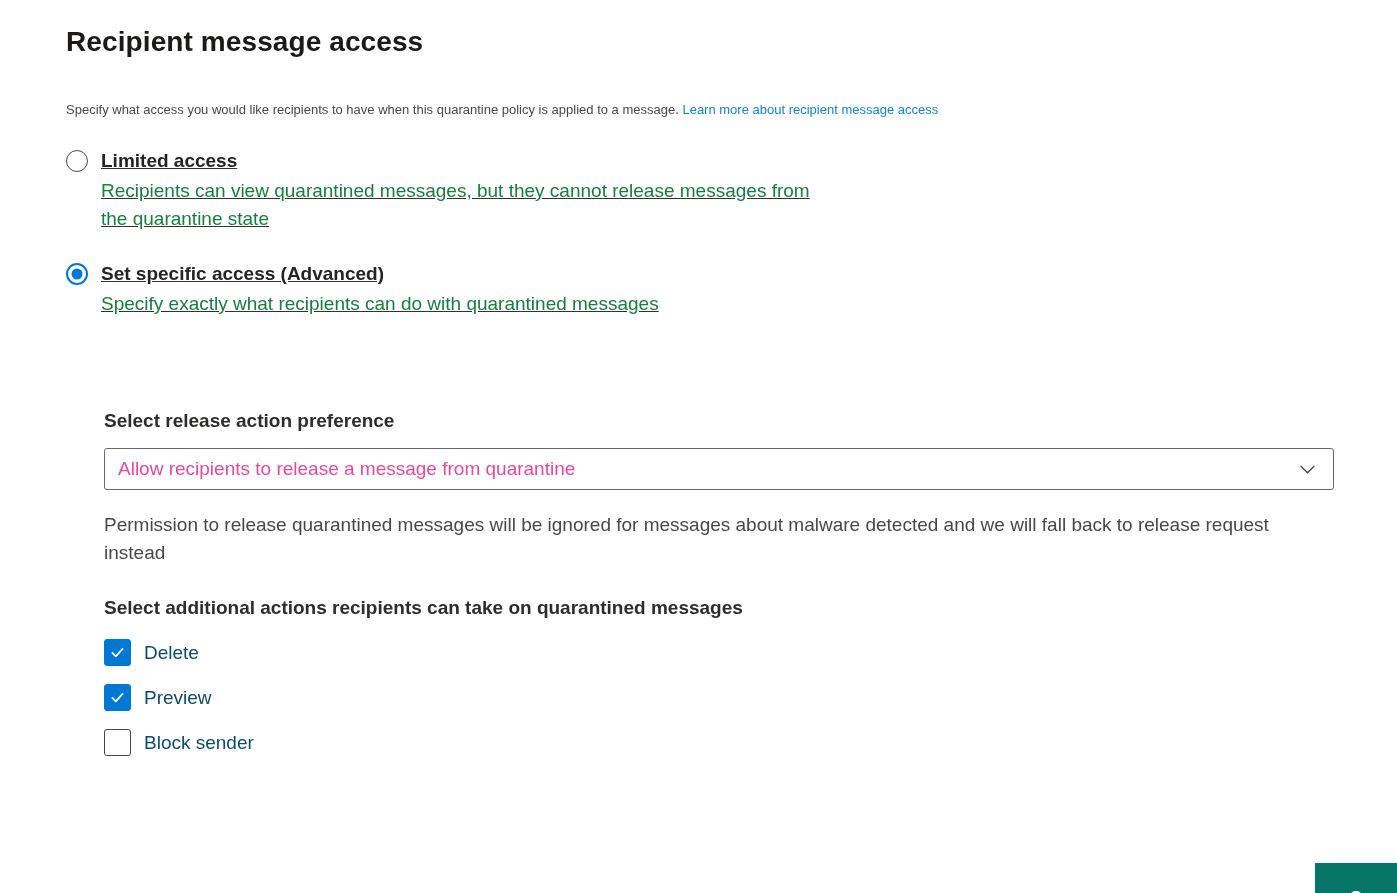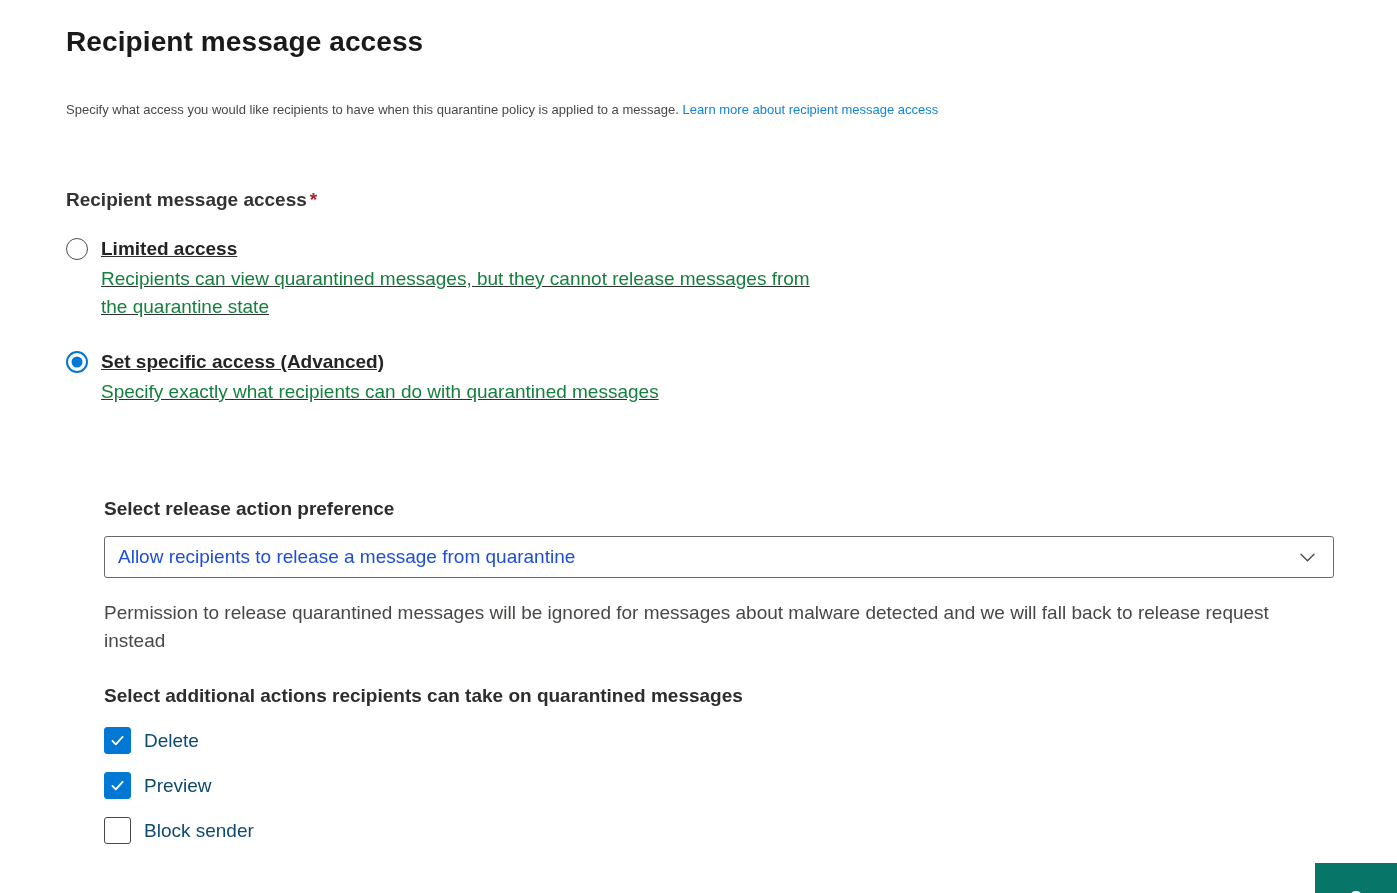--- a/index.html
+++ b/index.html
@@ -56,21 +56,21 @@
 
   .advanced { margin: 90px 0 0 38px; }
   .section-label { font-size: 19px; line-height: 26px; font-weight: 600; color: #2f2d2b; }
 
   .dropdown {
     margin-top: 14px; width: 1230px; height: 42px;
     border: 1px solid #6b6966; border-radius: 3px; background: #fff;
     display: flex; align-items: center; justify-content: space-between;
     padding: 0 16px 0 13px; cursor: pointer;
   }
-  .dropdown-value { font-size: 19px; color: #1d4ed8; }
+  .dropdown-value { font-size: 19px; color: #ec4899; }
   .chevron { flex: none; margin-left: 12px; display: block; }
 
   .note {
     margin: 21px 0 0 0; font-size: 19px; line-height: 28px;
     color: #4a4846; max-width: 1234px;
   }
 
   .additional-label { margin-top: 28px; }
 
   .checkbox-row { display: flex; align-items: center; cursor: pointer; }
@@ -99,21 +99,20 @@
 </style>
 </head>
 <body>
 
 <div class="page">
 
   <h1 class="page-title">Recipient message access</h1>
 
   <p class="intro"><span>Specify what access you would like recipients to have when this quarantine policy is applied to a message.</span> <a href="#">Learn more about recipient message access</a></p>
 
-  <div class="field-label"><span>Recipient message access</span><span class="required">*</span></div>
 
   <div class="radio-option first">
     <span class="radio"></span>
     <div class="radio-body">
       <div class="radio-title">Limited access</div>
       <div class="radio-desc">Recipients can view quarantined messages, but they cannot release messages from the quarantine state</div>
     </div>
   </div>
 
   <div class="radio-option second">

